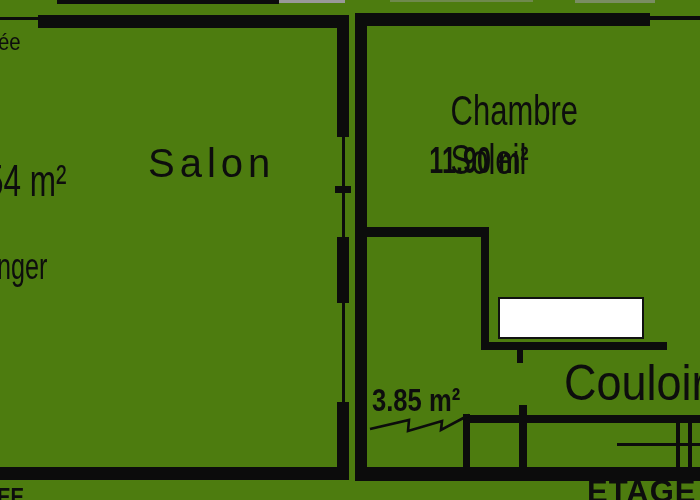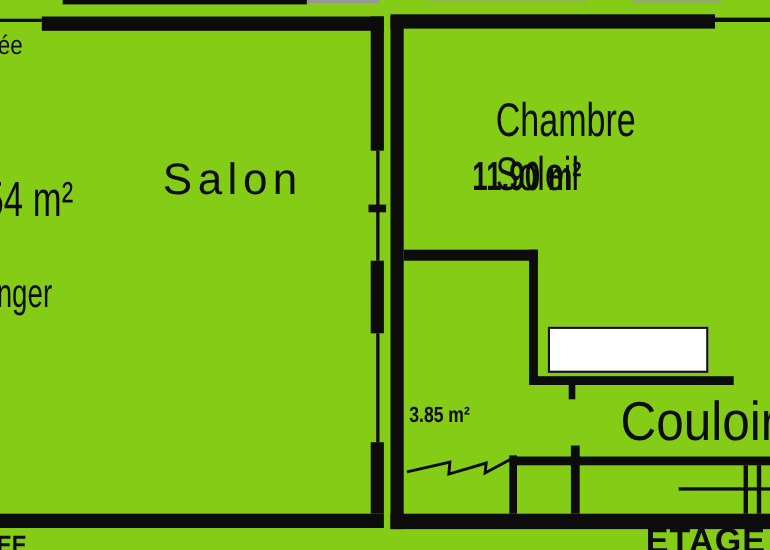--- a/index.html
+++ b/index.html
@@ -1,16 +1,16 @@
 <!DOCTYPE html>
 <html><head>
 <meta charset="utf-8">
 <style>
   html,body{margin:0;padding:0;background:#fff;}
-  #plan{position:relative;width:700px;height:500px;background:#84cc16;overflow:hidden;
+  #plan{position:relative;width:700px;height:500px;background:#4d7c0f;overflow:hidden;
         font-family:"Liberation Sans",sans-serif;color:#0d0d0d;}
   .wall{position:absolute;background:#0c0c0c;}
   .faint{position:absolute;background:#999;}
   .txt{position:absolute;white-space:nowrap;color:#0d0d0d;line-height:1;}
   .cond{transform-origin:left top;display:inline-block;}
   .ctr{position:absolute;text-align:left;}
   .ctr .cond{transform-origin:center top;}
   .furn{position:absolute;border:2.5px solid #111;background:#fff;}
   .winline{position:absolute;background:#0c0c0c;}
   svg{position:absolute;overflow:visible;}
@@ -72,21 +72,21 @@
   </svg>
 
   <div class="furn" style="left:498px;top:297px;width:142px;height:38px;"></div>
 
   <div class="ctr" style="left:410px;right:0;top:86px;font-size:43px;">
     <span class="cond" style="transform:scaleX(.72);">Chambre Soleil</span>
   </div>
   <div class="ctr" style="left:406px;right:0;top:140px;font-size:37px;font-weight:bold;">
     <span class="cond" style="transform:scaleX(.68);">11.90 m²</span>
   </div>
-  <div class="txt" style="left:372px;top:368px;font-size:20px;font-weight:bold;">
+  <div class="txt" style="left:372px;top:384px;font-size:32px;font-weight:bold;">
     <span class="cond" style="transform:scaleX(.8);">3.85 m²</span>
   </div>
   <div class="txt" style="left:564px;top:358px;font-size:50px;">
     <span class="cond" style="transform:scaleX(.9);">Couloir</span>
   </div>
   <div class="txt" style="left:587px;top:476px;font-size:31px;font-weight:bold;letter-spacing:1px;">ETAGE</div>
 
 </div>
 
 </body></html>

